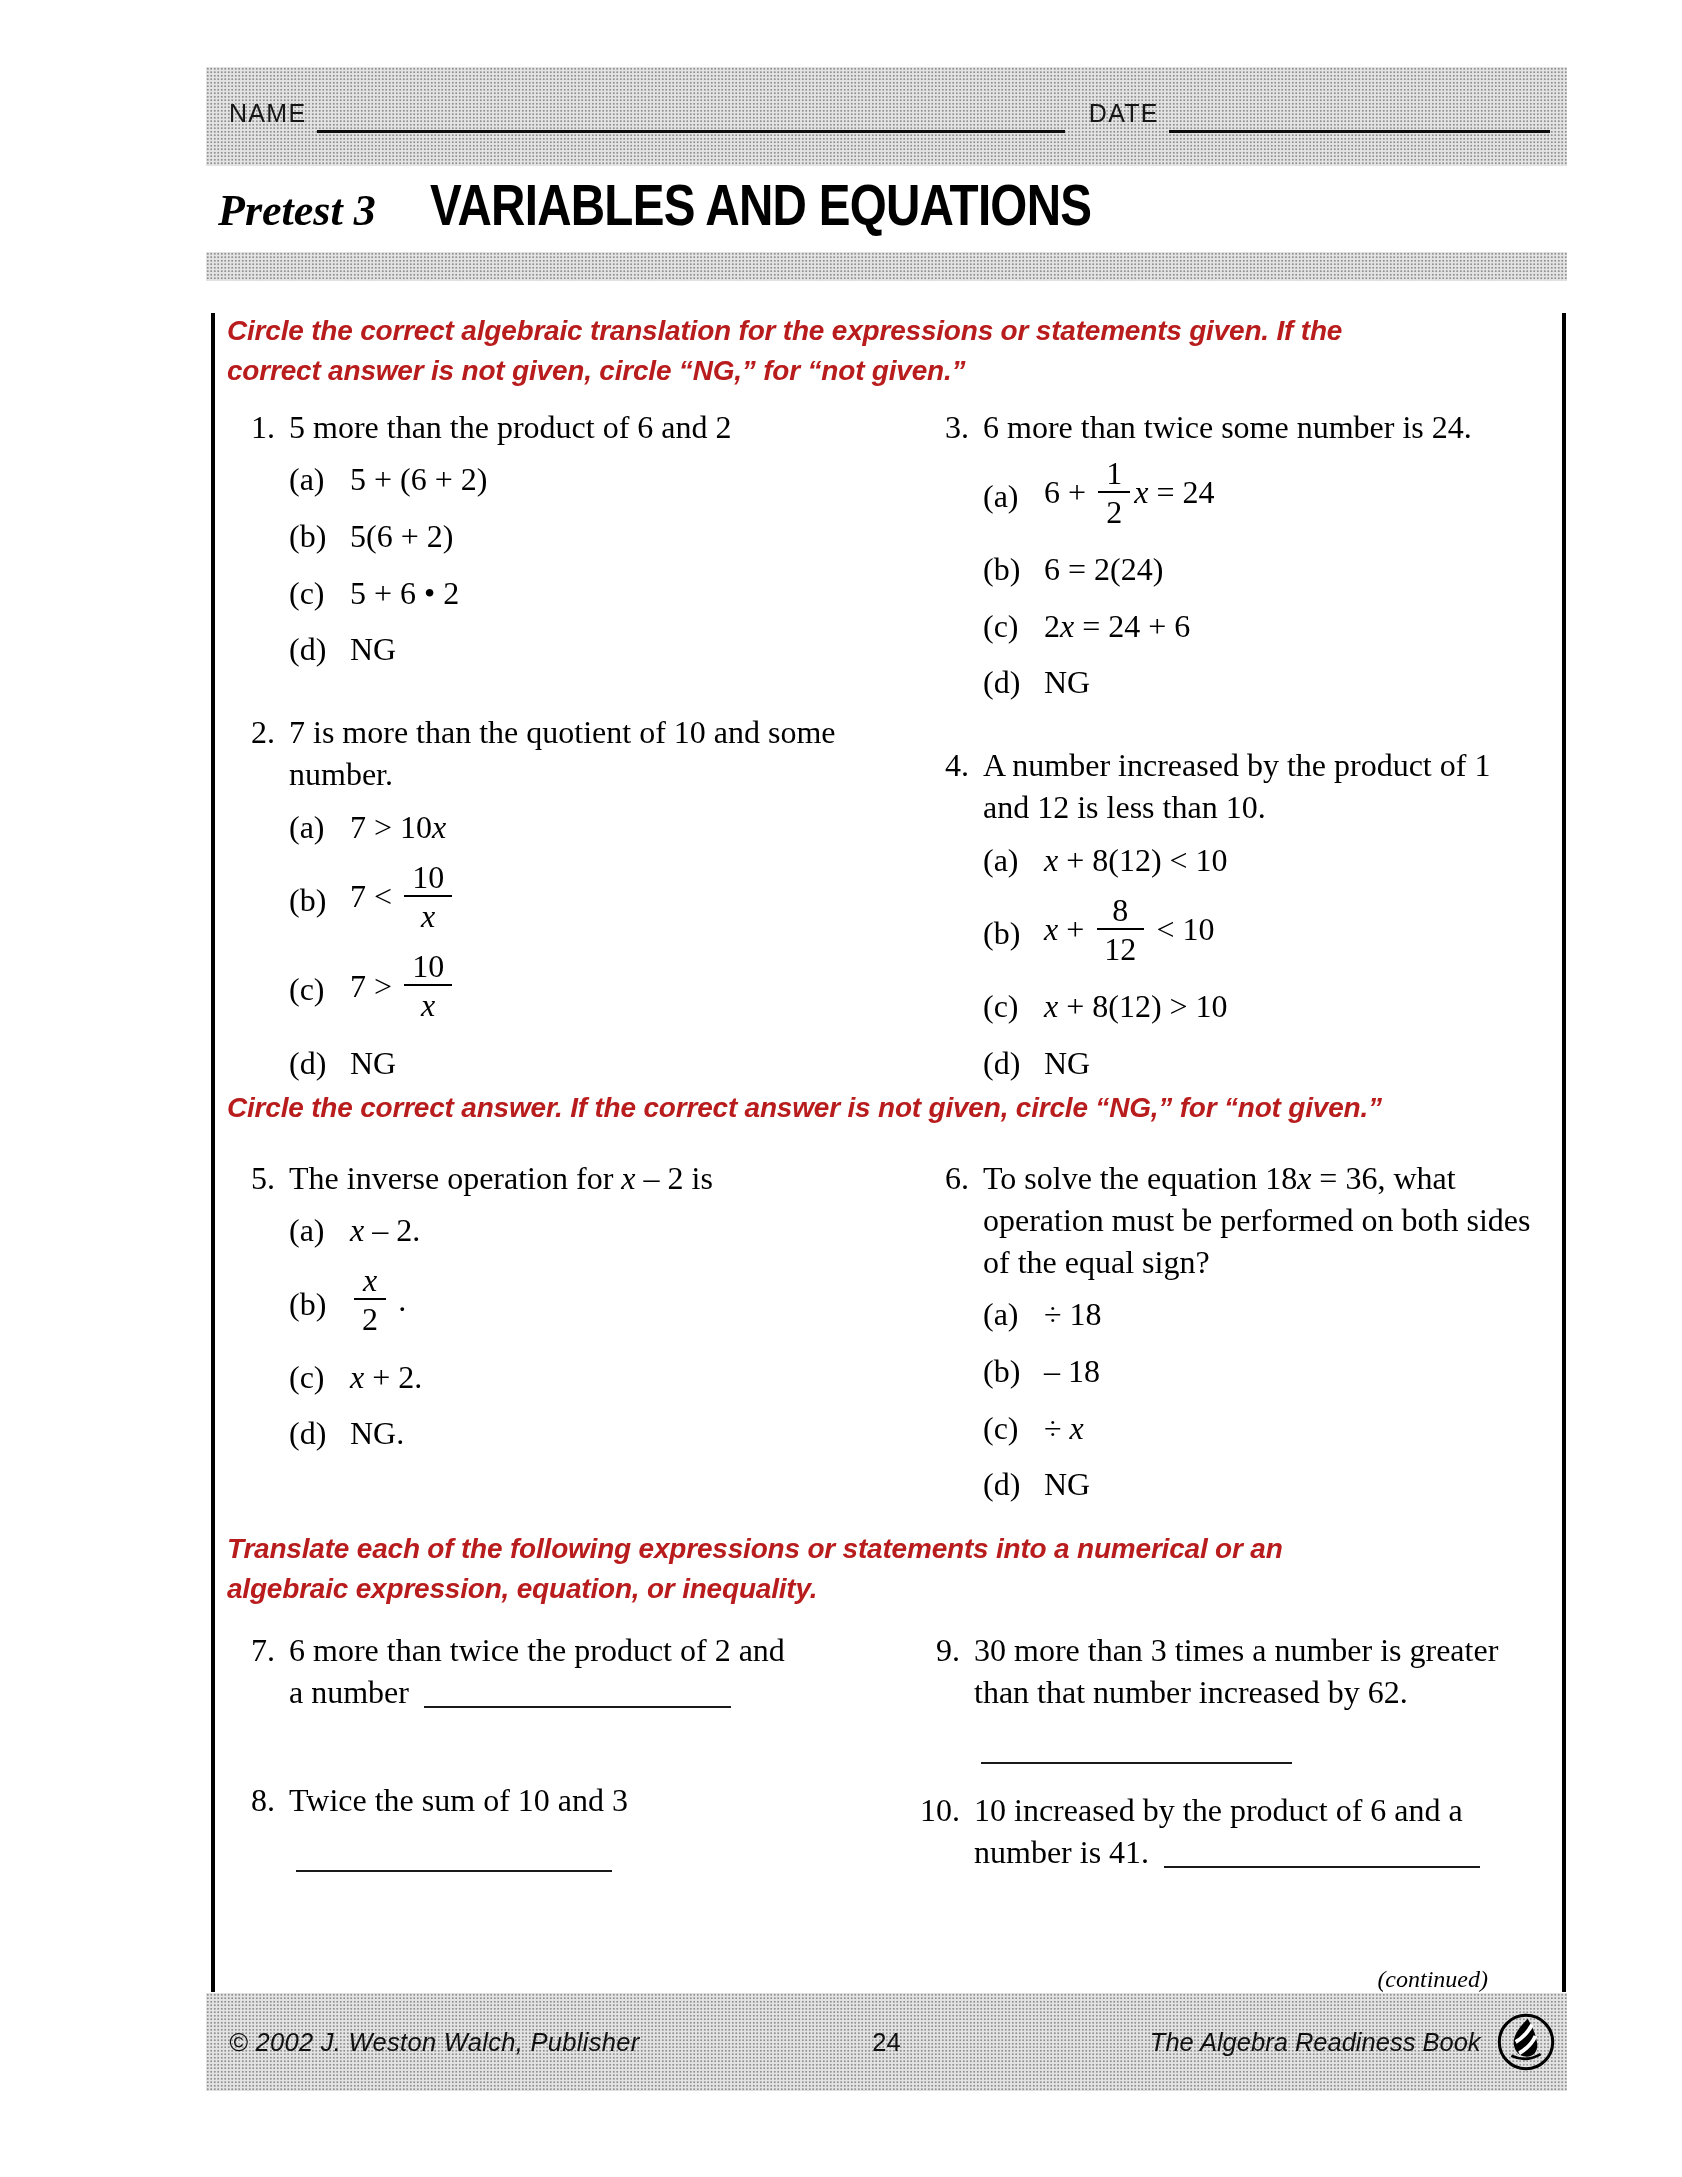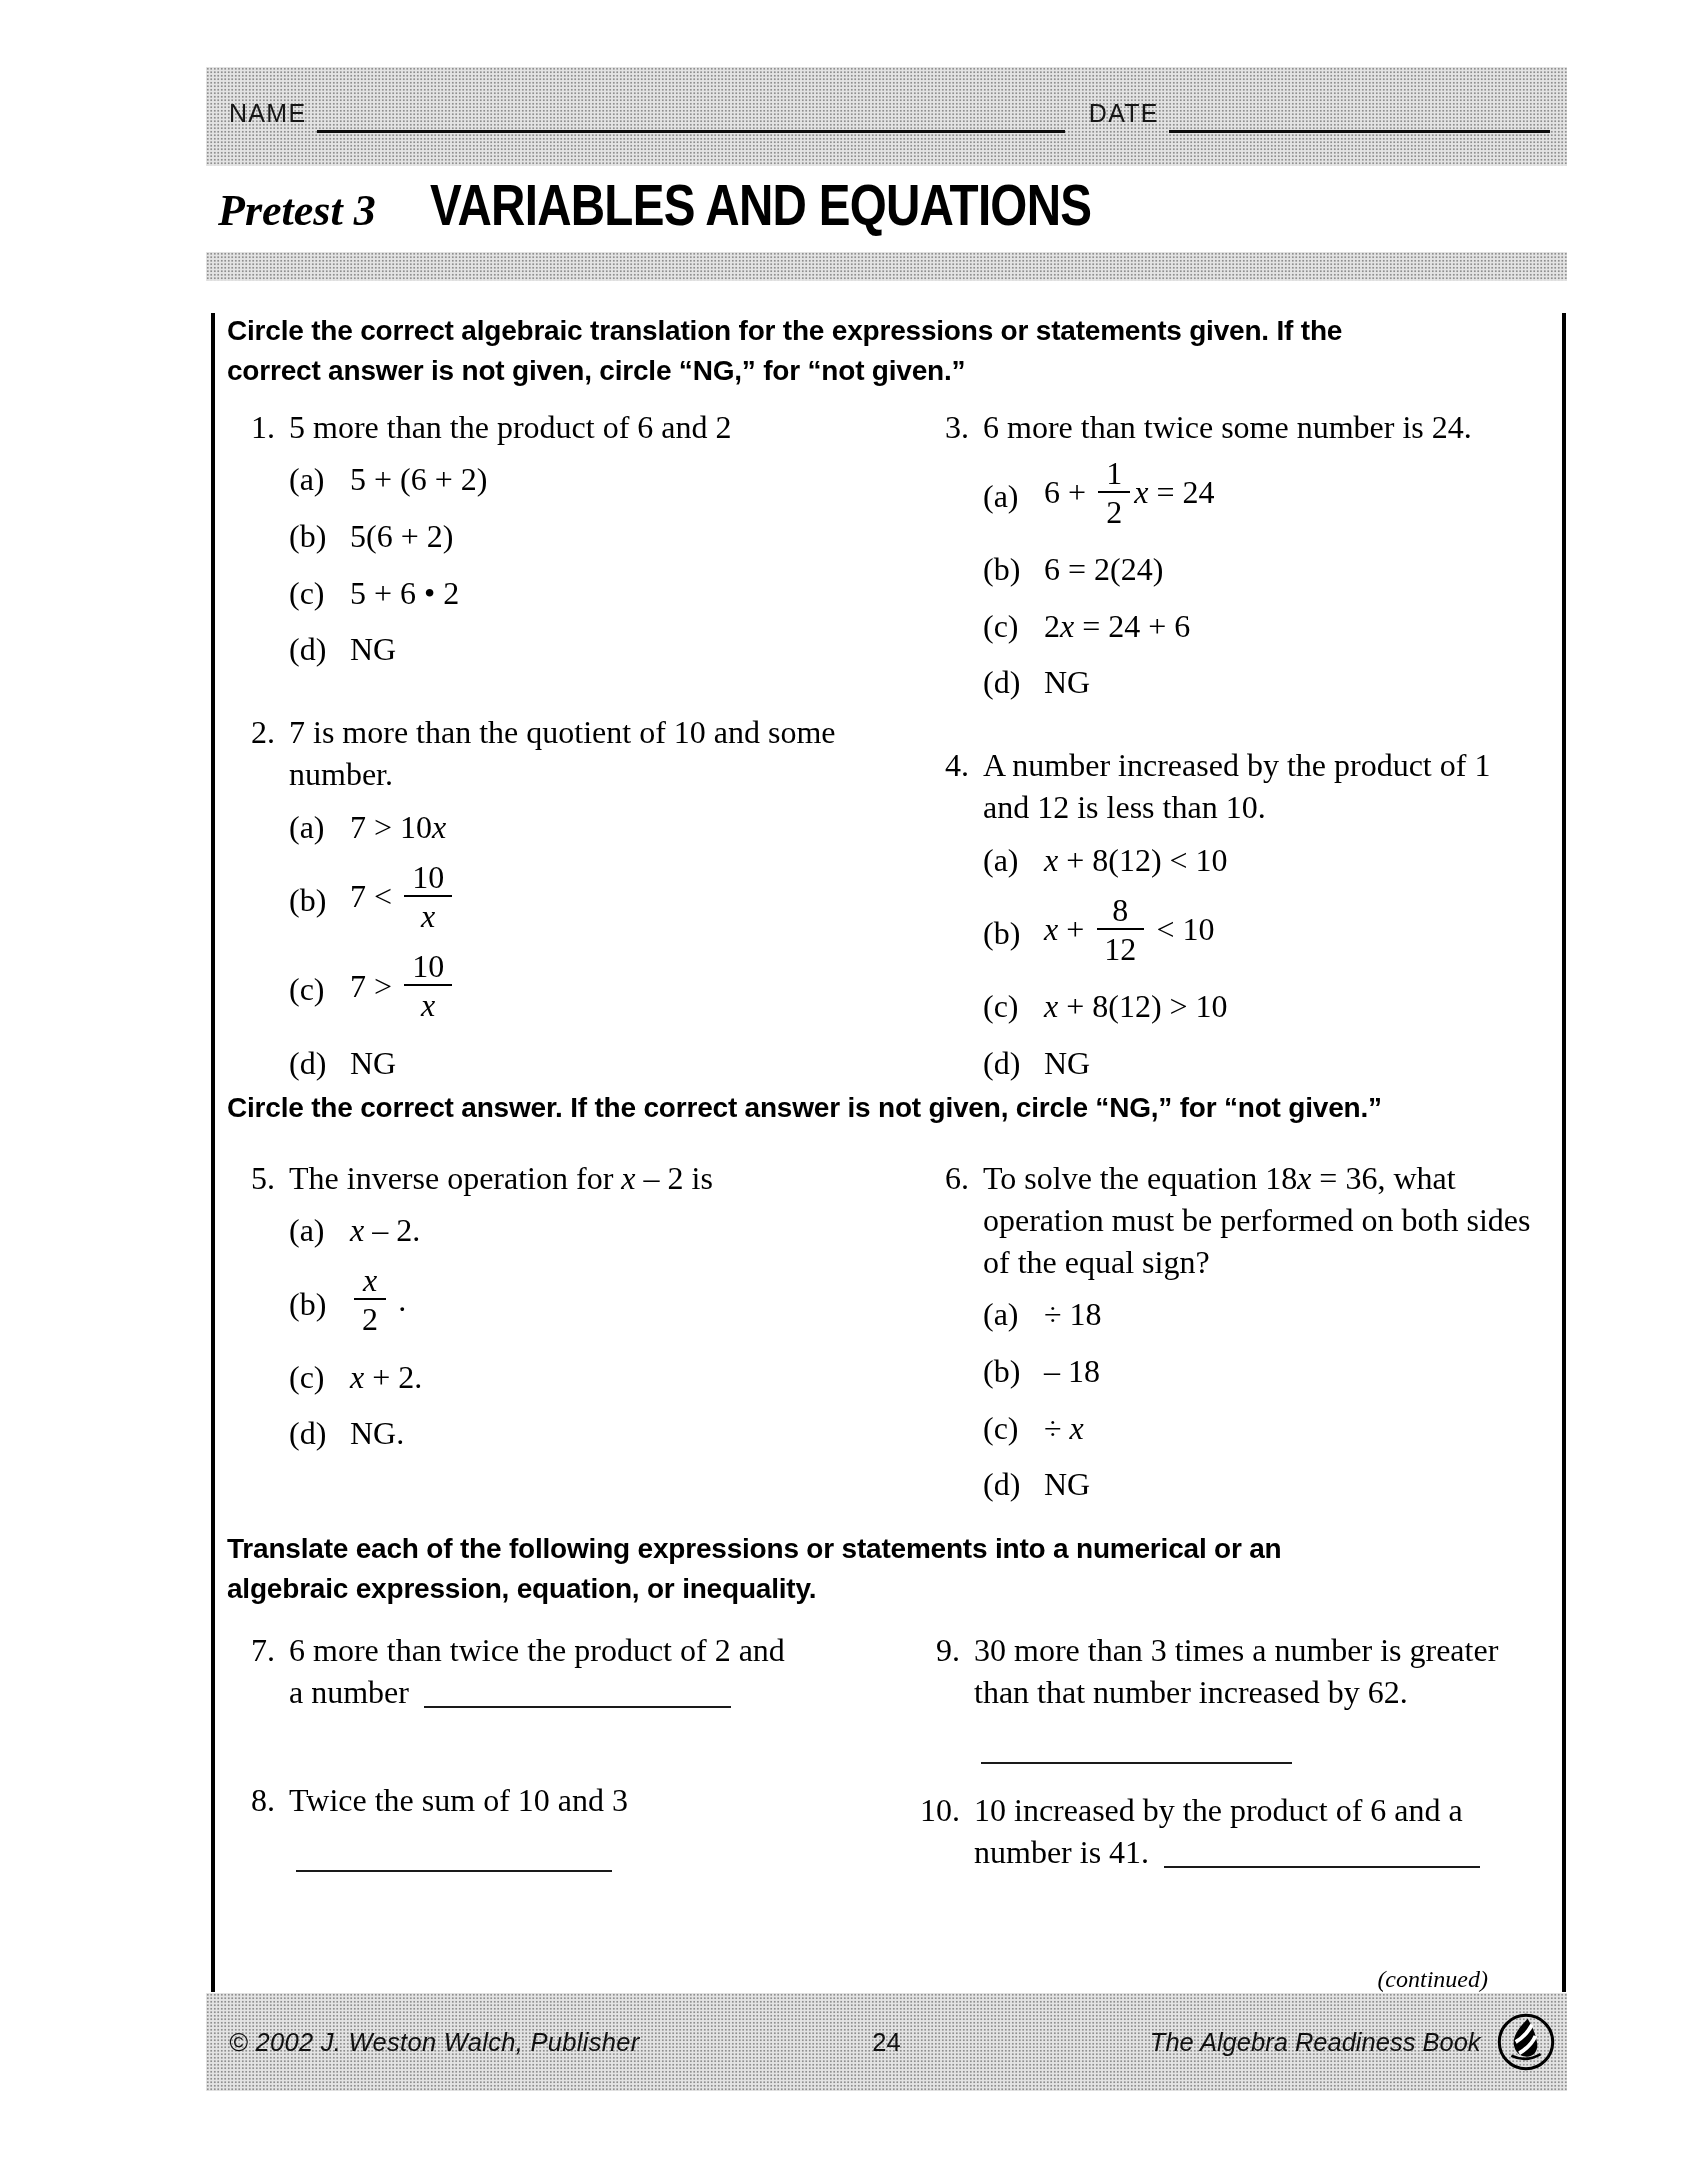--- a/index.html
+++ b/index.html
@@ -29,21 +29,21 @@
               transform-origin:left bottom;margin-left:54px;}
 
   .tband{top:252px;height:29px;}
 
   .rule{position:absolute;top:313px;width:3.5px;height:1679px;background:#000;}
   .rule-left{left:211px;}
   .rule-right{left:1562px;}
 
   .instr{position:absolute;left:227px;width:1332px;
          font-family:"Liberation Sans",sans-serif;font-weight:bold;font-size:28px;
-         line-height:40px;letter-spacing:-0.2px;color:#000000;}
+         line-height:40px;letter-spacing:-0.2px;color:#b91c1c;font-style:italic;}
   .instr div{white-space:nowrap;}
   #instr-0{top:311px;}
   #instr-1{top:1088px;}
   #instr-2{top:1529px;}
 
   .qcol{position:absolute;font-size:32px;line-height:42px;}
   .qcol[data-sec="0"][data-col="0"]{left:216px;top:406px;width:687px;}
   .qcol[data-sec="0"][data-col="1"]{left:910px;top:406px;width:655px;}
   .qcol[data-sec="1"][data-col="0"]{left:216px;top:1157px;width:687px;}
   .qcol[data-sec="1"][data-col="1"]{left:910px;top:1157px;width:655px;}

